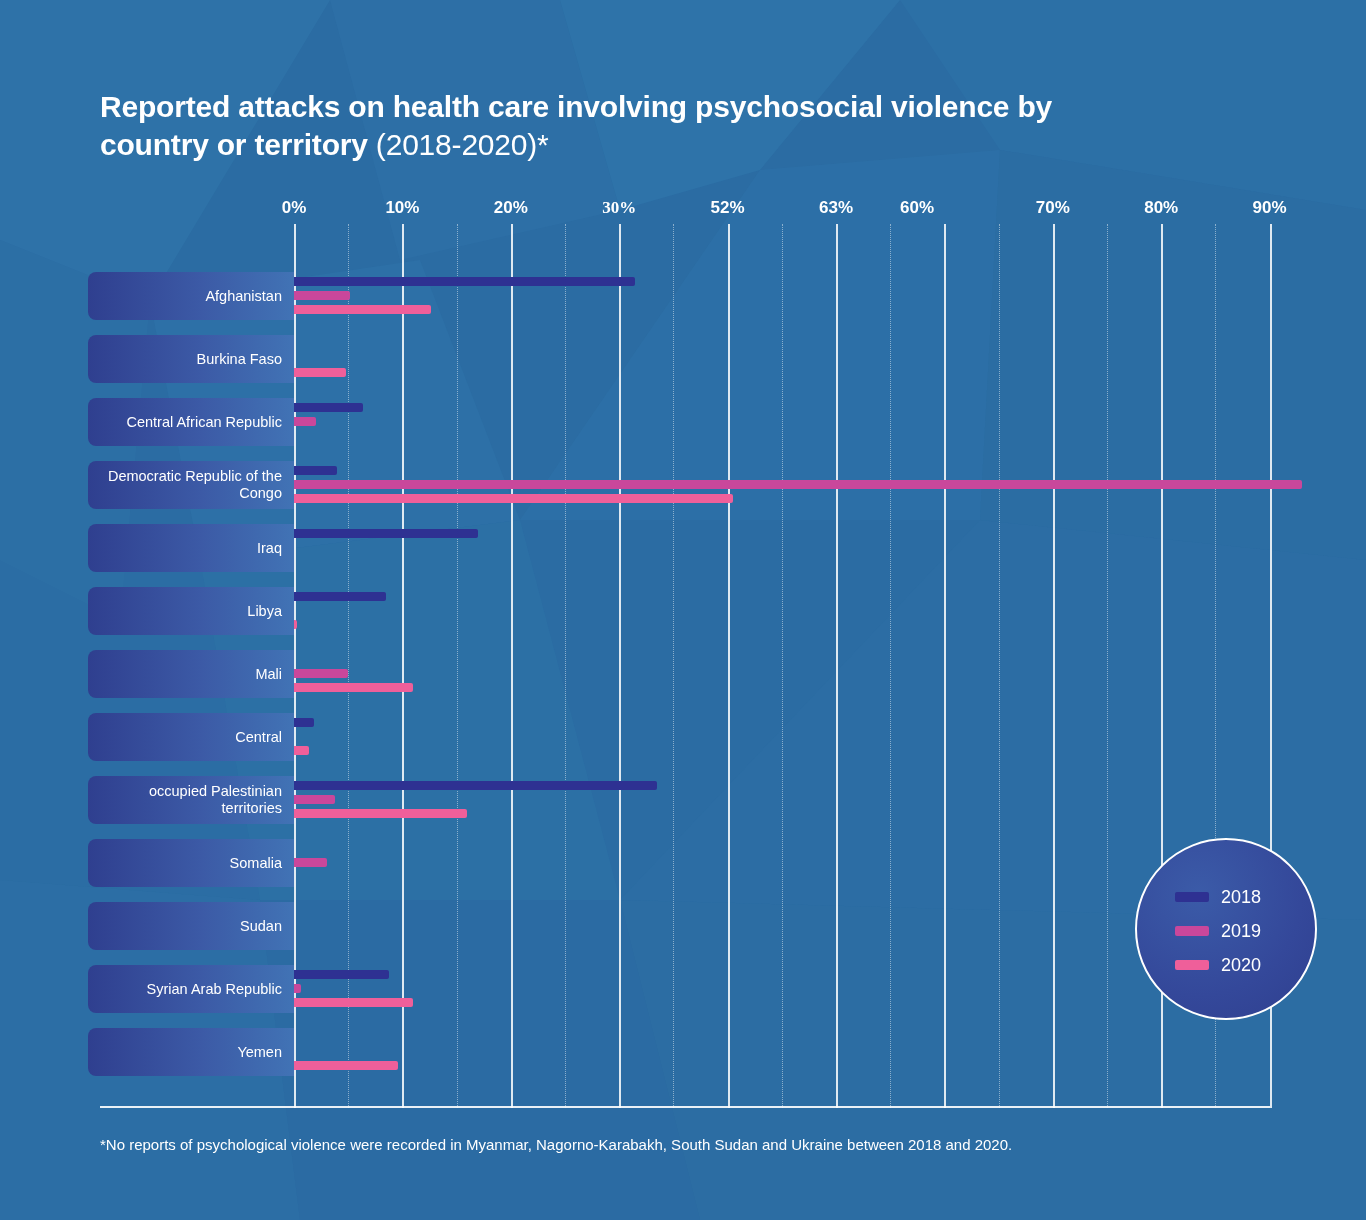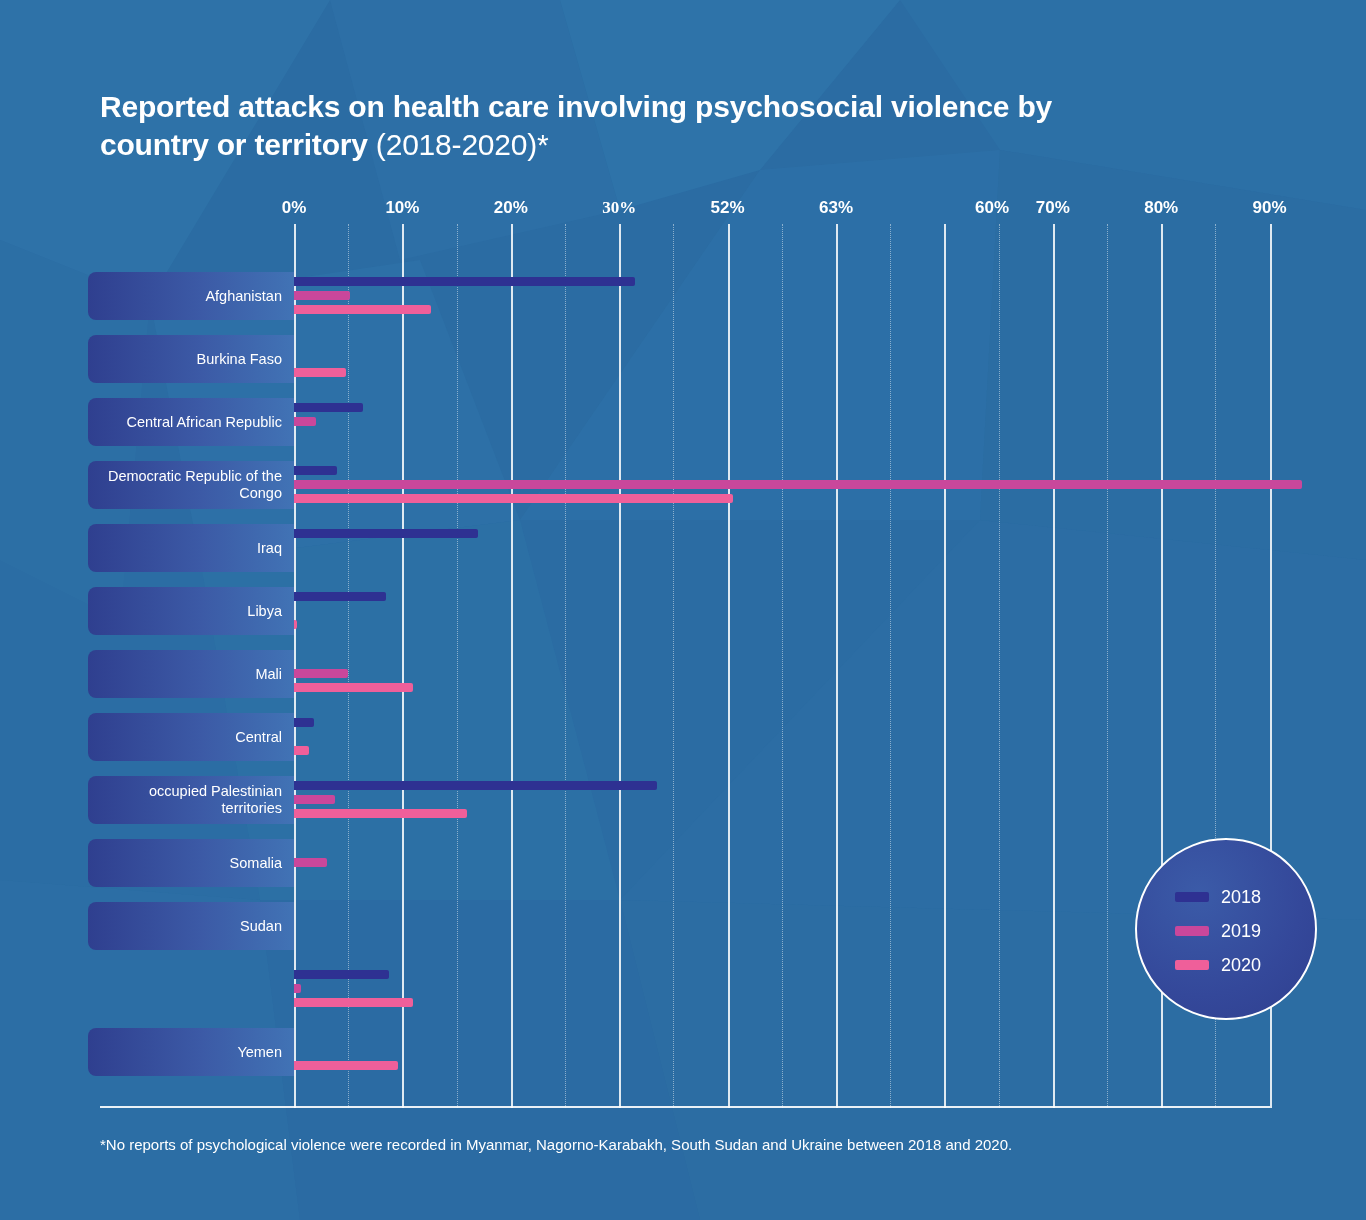--- a/index.html
+++ b/index.html
@@ -209,21 +209,21 @@
   </div>
 
   <div class="plot">
     <div class="axis-labels" id="xticks">
         <div class="axis-tick" style="left: 294px;">0%</div>
         <div class="axis-tick" style="left: 402.4px;">10%</div>
         <div class="axis-tick" style="left: 510.8px;">20%</div>
         <div class="axis-tick" style="left: 619.2px; font-family: Liberation Serif, serif;">30%</div>
         <div class="axis-tick" style="left: 727.6px;">52%</div>
         <div class="axis-tick" style="left: 836px;">63%</div>
-        <div class="axis-tick" style="left: 992px;">60%</div>
+        <div class="axis-tick" style="left: 917px;">60%</div>
         <div class="axis-tick" style="left: 1052.8px;">70%</div>
         <div class="axis-tick" style="left: 1161.2px;">80%</div>
         <div class="axis-tick" style="left: 1269.6px;">90%</div>
       </div>
     <div id="gridlines">
         <div class="gridline" style="left: 294px;"></div>
         <div class="gridline" style="left: 402.4px;"></div>
         <div class="gridline" style="left: 510.8px;"></div>
         <div class="gridline" style="left: 619.2px;"></div>
         <div class="gridline" style="left: 727.6px;"></div>
@@ -312,20 +312,21 @@
           <div class="row-label">Somalia</div>
           <div class="bars">
             <div class="bar y2019" style="width: 32.52px; background: rgb(201, 71, 155);"></div>
           </div>
         </div>
         <div class="row">
           <div class="row-label">Sudan</div>
           <div class="bars"></div>
         </div>
         <div class="row">
+          <div class="row-label">Syrian Arab Republic</div>
           <div class="bars">
             <div class="bar y2018" style="width: 95.392px; background: rgb(46, 49, 146);"></div>
             <div class="bar y2019" style="width: 6.504px; background: rgb(201, 71, 155);"></div>
             <div class="bar y2020" style="width: 119.24px; background: rgb(239, 95, 154);"></div>
           </div>
         </div>
         <div class="row">
           <div class="row-label">Yemen</div>
           <div class="bars">
             <div class="bar y2020" style="width: 104.064px; background: rgb(239, 95, 154);"></div>

